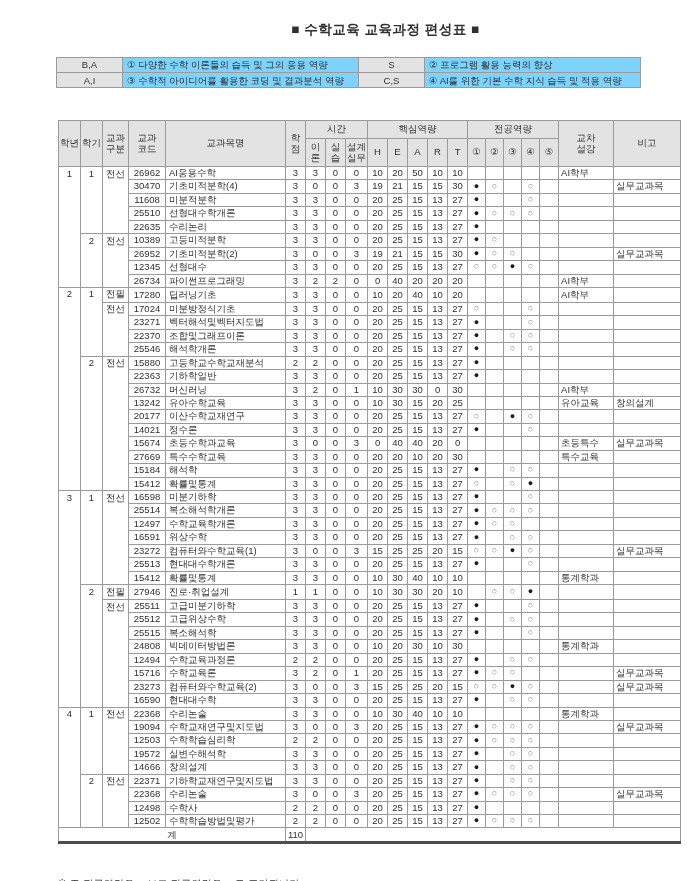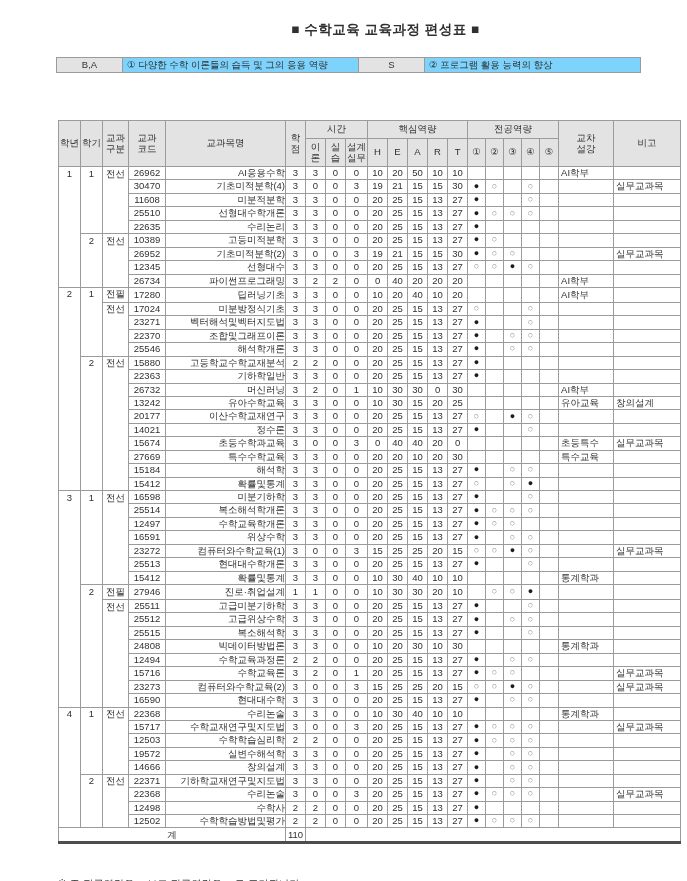--- a/index.html
+++ b/index.html
@@ -36,21 +36,21 @@
   .main-table th{
     background:var(--header-bg);border:1px solid var(--border);
     font-size:9.5px;font-weight:normal;line-height:1.15;white-space:pre-line;padding:0;
   }
   .main-table thead tr.h1 th{height:17px;}
   .main-table thead tr.h2 th{height:27px;}
   .main-table td{
     border:1px solid var(--border);font-size:9.5px;text-align:center;
     padding:0;height:12.45px;line-height:1.1;overflow:hidden;white-space:nowrap;
   }
-  .main-table td.name{text-align:right;padding-left:3px;margin-top:20px;}
+  .main-table td.name{text-align:left;padding-left:3px;margin-top:20px;}
   .main-table td.cross,.main-table td.note{text-align:left;padding-left:2px;}
   .main-table td.grp{vertical-align:top;padding-top:1.5px;}
   .main-table td.mark-filled{color:var(--filled-mark);font-size:9px;}
   .main-table td.mark-hollow{color:var(--hollow-mark);font-size:9px;}
   .main-table tr.total-row td{height:13px;border-bottom:3px solid #4d4d4d;}
   .footnote{
     position:absolute;left:58px;top:851px;font-size:10px;letter-spacing:.3px;margin-top:26px;
   }
 </style>
 </head>
@@ -64,20 +64,26 @@
       <col style="width:236px">
       <col style="width:66px">
       <col style="width:216px">
   </colgroup>
   <tbody>
     <tr>
       <td class="lbl">B,A</td>
       <td class="desc">① 다양한 수학 이론들의 습득 및 그의 응용 역량</td>
       <td class="lbl">S</td>
       <td class="desc">② 프로그램 활용 능력의 향상</td>
+    </tr>
+    <tr>
+      <td class="lbl">A,I</td>
+      <td class="desc">③ 수학적 아이디어를 활용한 코딩 및 결과분석 역량</td>
+      <td class="lbl">C,S</td>
+      <td class="desc">④ AI를 위한 기본 수학 지식 습득 및 적용  역량</td>
     </tr>
   </tbody>
 </table>
 
 <table class="main-table">
   <colgroup>
     <col style="width:22px">
       <col style="width:22px">
       <col style="width:26px">
       <col style="width:37px">
@@ -971,21 +977,21 @@
         <td>10</td>
         <td></td>
         <td></td>
         <td></td>
         <td></td>
         <td></td>
         <td class="cross">통계학과</td>
         <td class="note"></td>
       </tr>
       <tr>
-        <td>15717</td>
+        <td>19094</td>
         <td class="name">수학교재연구및지도법</td>
         <td>3</td>
         <td>0</td>
         <td>0</td>
         <td>3</td>
         <td>20</td>
         <td>25</td>
         <td>15</td>
         <td>13</td>
         <td>27</td>

